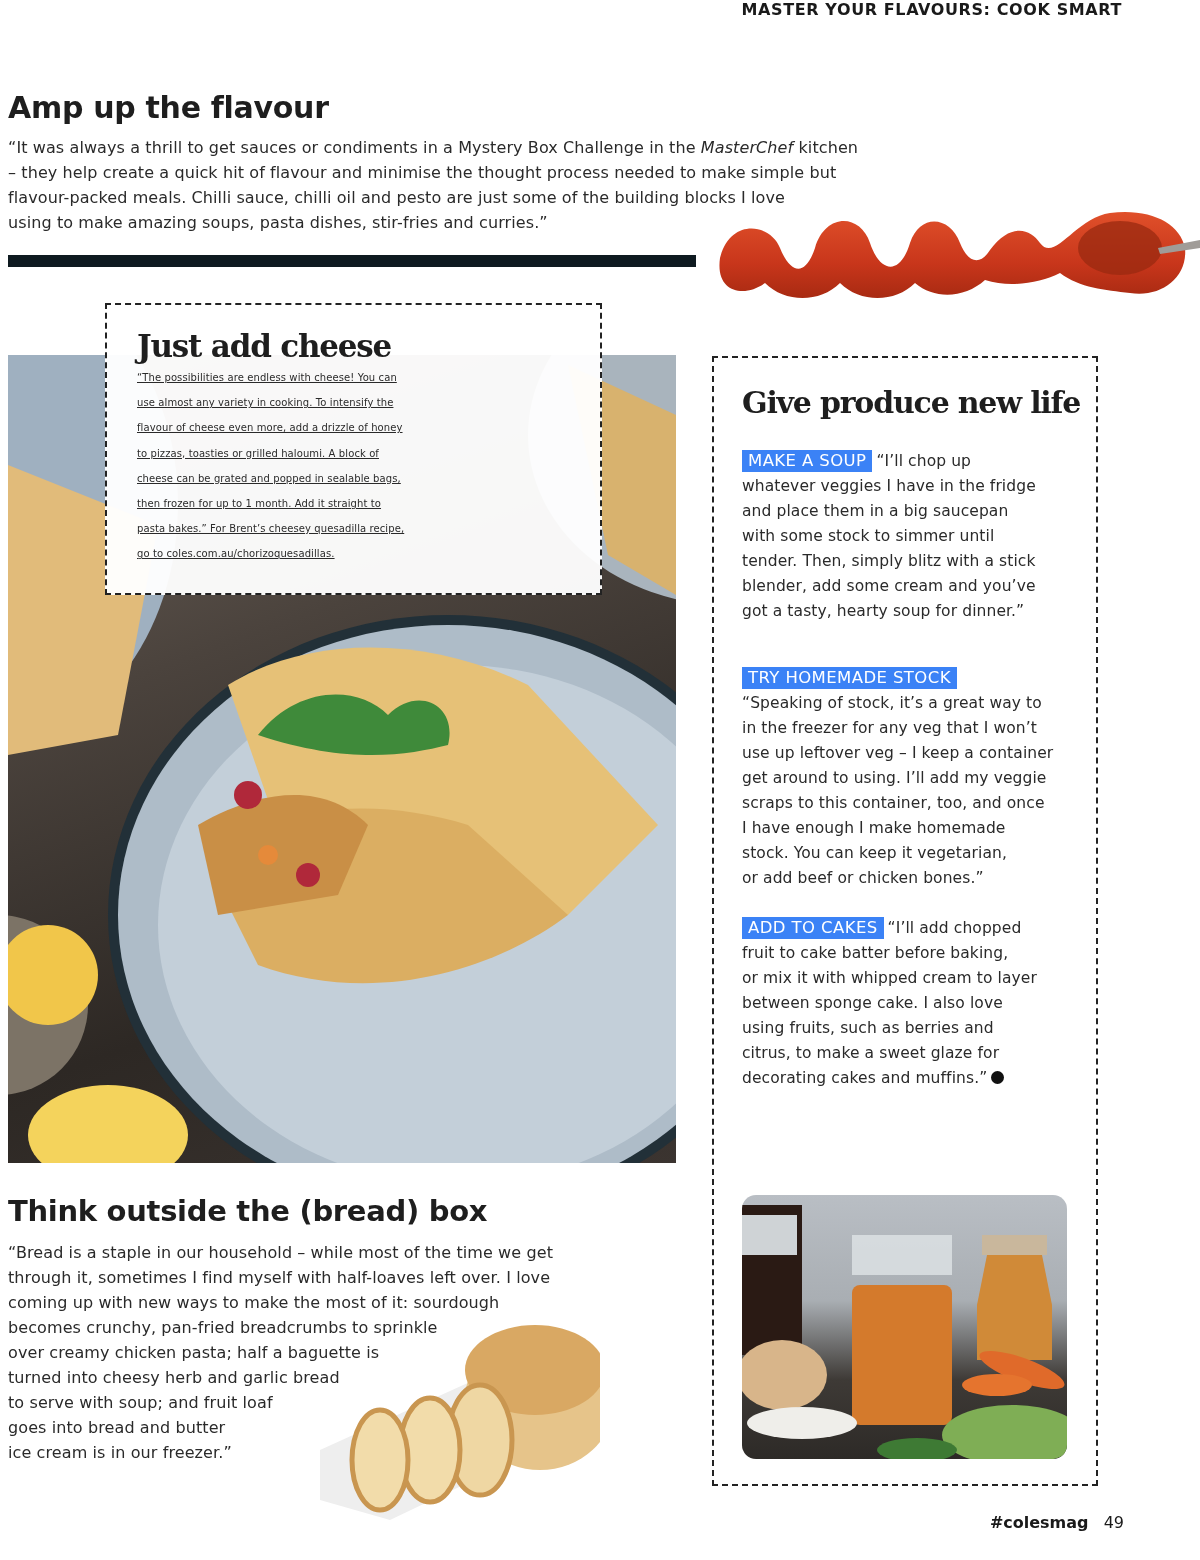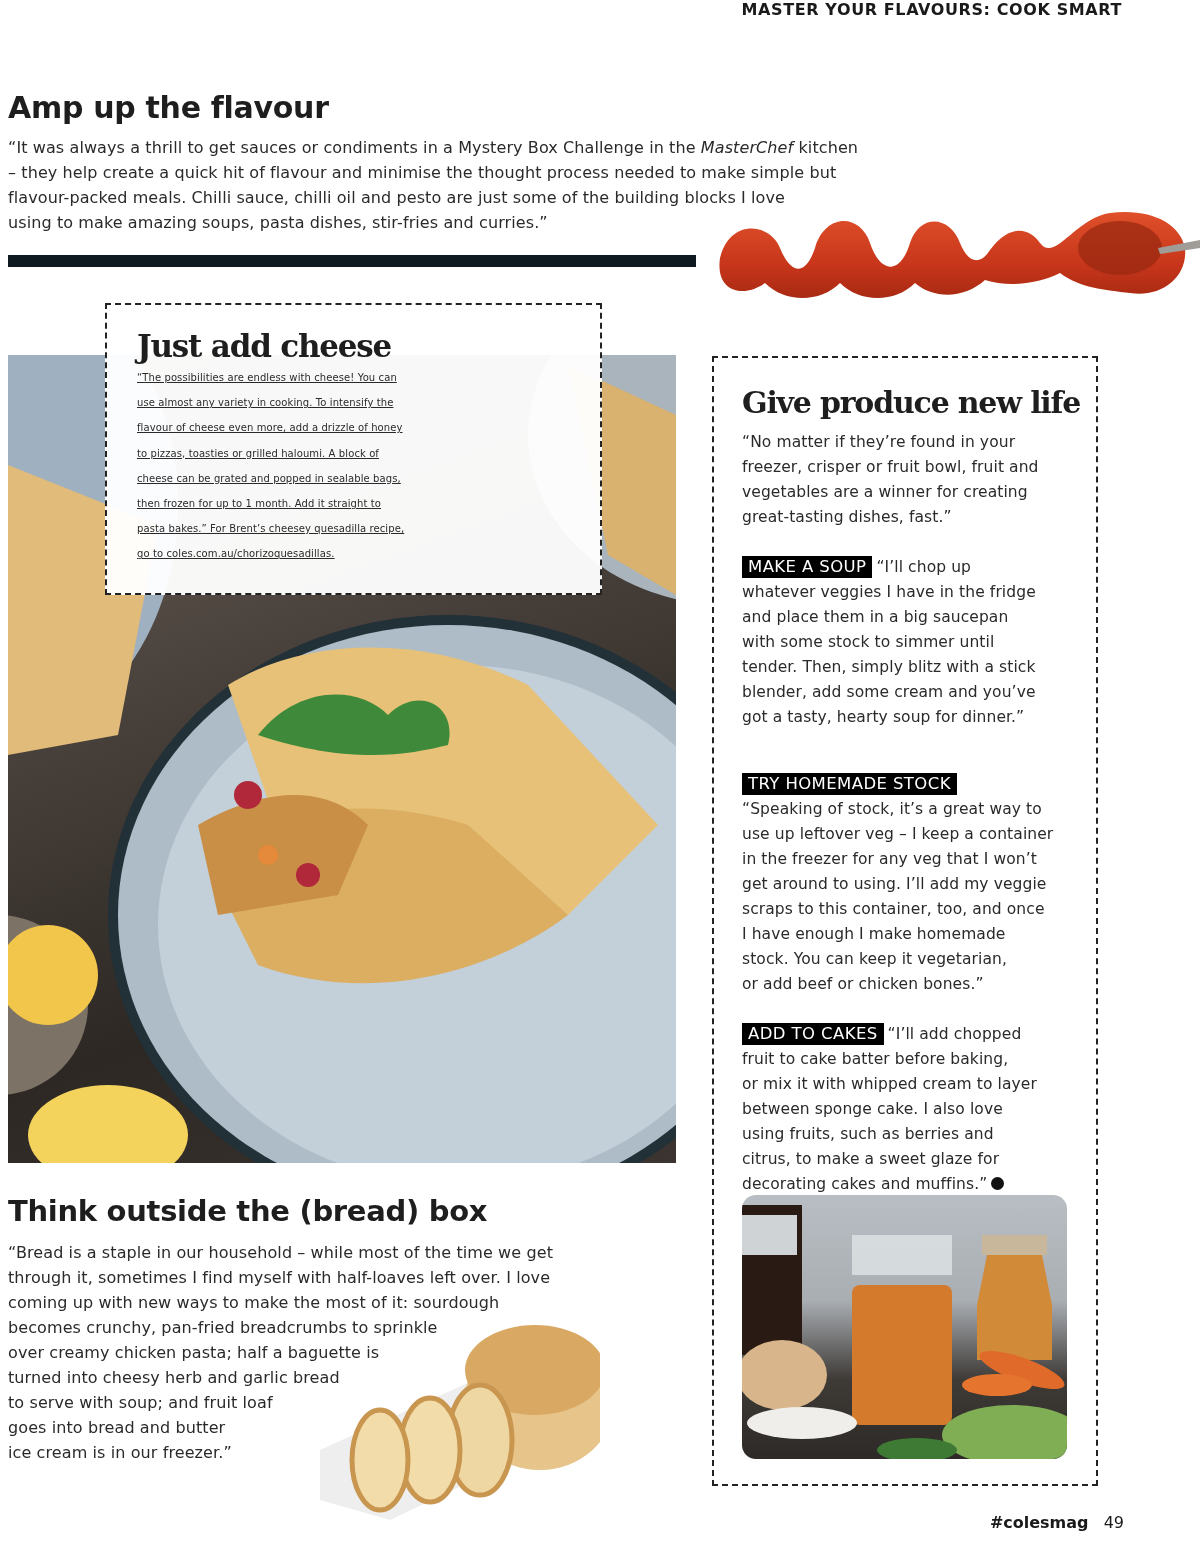--- a/index.html
+++ b/index.html
@@ -47,21 +47,21 @@
   #cheese-body { margin-top: 0; font-size: 10px; line-height: 25.2px; text-decoration: underline; }
 
   
   #produce-box {
     position: absolute; left: 712px; top: 356px; width: 386px; height: 1130px;
     border: 2px dashed #222; padding: 24px 0 0 28px;
   }
   #produce-title { font-size: 30px; line-height: 42px; }
   .p-para { margin-top: 6px; width: 340px; }
   .tag {
-    display: inline-block; background: #000000; color: #ffffff;
+    display: inline-block; background: #3b82f6; color: #ffffff;
     font-family: "DejaVu Sans", sans-serif; font-size: 16.5px; line-height: 22px;
     padding: 0 6px; letter-spacing: 0.4px; margin-right: 4px;
   }
   .end-dot { display: inline-block; width: 13px; height: 13px; border-radius: 50%; background: #111; vertical-align: -1px; margin-left: 4px; }
 
   #stock-photo {
     position: absolute; left: 742px; top: 1195px; width: 325px; height: 264px; border-radius: 14px; overflow: hidden;
     background: linear-gradient(180deg, #b9bec4 0%, #a9aeb3 40%, #3e3a36 70%, #2d2a27 100%);
   }
 
@@ -135,42 +135,36 @@
     <div>to pizzas, toasties or grilled haloumi. A block of</div>
     <div>cheese can be grated and popped in sealable bags,</div>
     <div>then frozen for up to 1 month. Add it straight to</div>
     <div>pasta bakes.” For Brent’s cheesey quesadilla recipe,</div>
     <div>go to coles.com.au/chorizoquesadillas.</div>
   </div>
 </div>
 
 <div id="produce-box">
   <h2 id="produce-title" class="sec-title-serif">Give produce new life</h2>
-  <div class="body-text p-para">
-    <div>“No matter if they’re found in your</div>
-    <div>freezer, crisper or fruit bowl, fruit and</div>
-    <div>vegetables are a winner for creating</div>
-    <div>great-tasting dishes, fast.”</div>
-  </div>
 
   <div class="body-text p-para" style="margin-top:25px">
     <div><span class="tag">MAKE A SOUP</span><span>“I’ll chop up</span></div>
     <div>whatever veggies I have in the fridge</div>
     <div>and place them in a big saucepan</div>
     <div>with some stock to simmer until</div>
     <div>tender. Then, simply blitz with a stick</div>
     <div>blender, add some cream and you’ve</div>
     <div>got a tasty, hearty soup for dinner.”</div>
   </div>
 
   <div class="body-text p-para" style="margin-top:42px">
     <div><span class="tag">TRY HOMEMADE STOCK</span></div>
     <div>“Speaking of stock, it’s a great way to</div>
+    <div>in the freezer for any veg that I won’t</div>
     <div>use up leftover veg – I keep a container</div>
-    <div>in the freezer for any veg that I won’t</div>
     <div>get around to using. I’ll add my veggie</div>
     <div>scraps to this container, too, and once</div>
     <div>I have enough I make homemade</div>
     <div>stock. You can keep it vegetarian,</div>
     <div>or add beef or chicken bones.”</div>
   </div>
 
   <div class="body-text p-para" style="margin-top:25px">
     <div><span class="tag">ADD TO CAKES</span><span>“I’ll add chopped</span></div>
     <div>fruit to cake batter before baking,</div>

